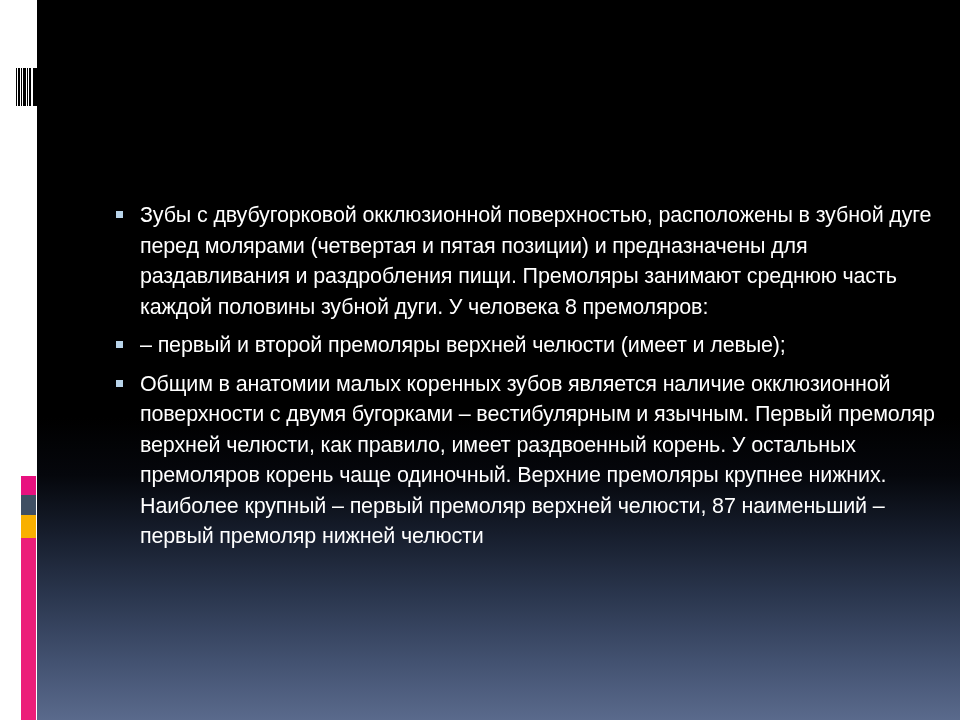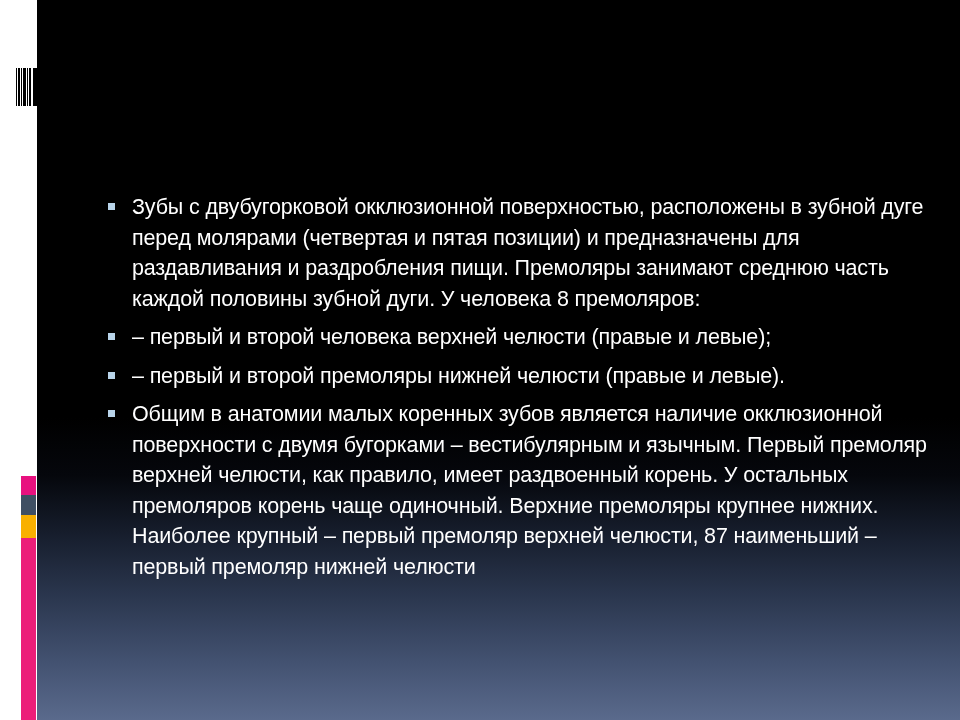--- a/index.html
+++ b/index.html
@@ -104,21 +104,21 @@
     letter-spacing: 0px;
     color: #d9e6f2;
     text-shadow: 0 0 1px rgba(180,210,235,0.35);
   }
 
   .bullets {
     position: absolute;
     left: 0;
     top: 192px;
     width: 856px;
-    margin: 0;
+    margin: 8px;
     padding: 0;
     list-style: none;
   }
 
   .bullet {
     position: relative;
     padding-left: 36px;
     margin: 0 0 2px 0;
     font-family: "Liberation Sans", sans-serif;
     font-size: 21.5px;
@@ -174,27 +174,23 @@
 
     <ul class="bullets">
 
       <li class="bullet b-gap">
         <span class="marker"></span>
         <span class="bullet-text">Зубы с двубугорковой окклюзионной поверхностью, расположены в зубной дуге перед молярами (четвертая и пятая позиции) и предназначены для раздавливания и раздробления пищи. Премоляры занимают среднюю часть каждой половины зубной дуги. У человека 8 премоляров:</span>
       </li>
 
       <li class="bullet b-gap">
         <span class="marker"></span>
-        <span class="bullet-text"> – первый и второй человека верхней челюсти (правые и левые);</span>
+        <span class="bullet-text"> – первый и второй премоляры верхней челюсти (имеет и левые);</span>
       </li>
 
-      <li class="bullet b-gap">
-        <span class="marker"></span>
-        <span class="bullet-text"> – первый и второй премоляры нижней челюсти (правые и левые).</span>
-      </li>
 
       <li class="bullet">
         <span class="marker"></span>
         <span class="bullet-text">Общим в анатомии малых коренных зубов является наличие окклюзионной поверхности с двумя бугорками – вестибулярным и язычным. Первый премоляр верхней челюсти, как правило, имеет раздвоенный корень. У остальных премоляров корень чаще одиночный. Верхние премоляры крупнее нижних. Наиболее крупный – первый премоляр верхней челюсти, 87 наименьший – первый премоляр нижней челюсти</span>
       </li>
 
     </ul>
 
   </div>
 </div>

